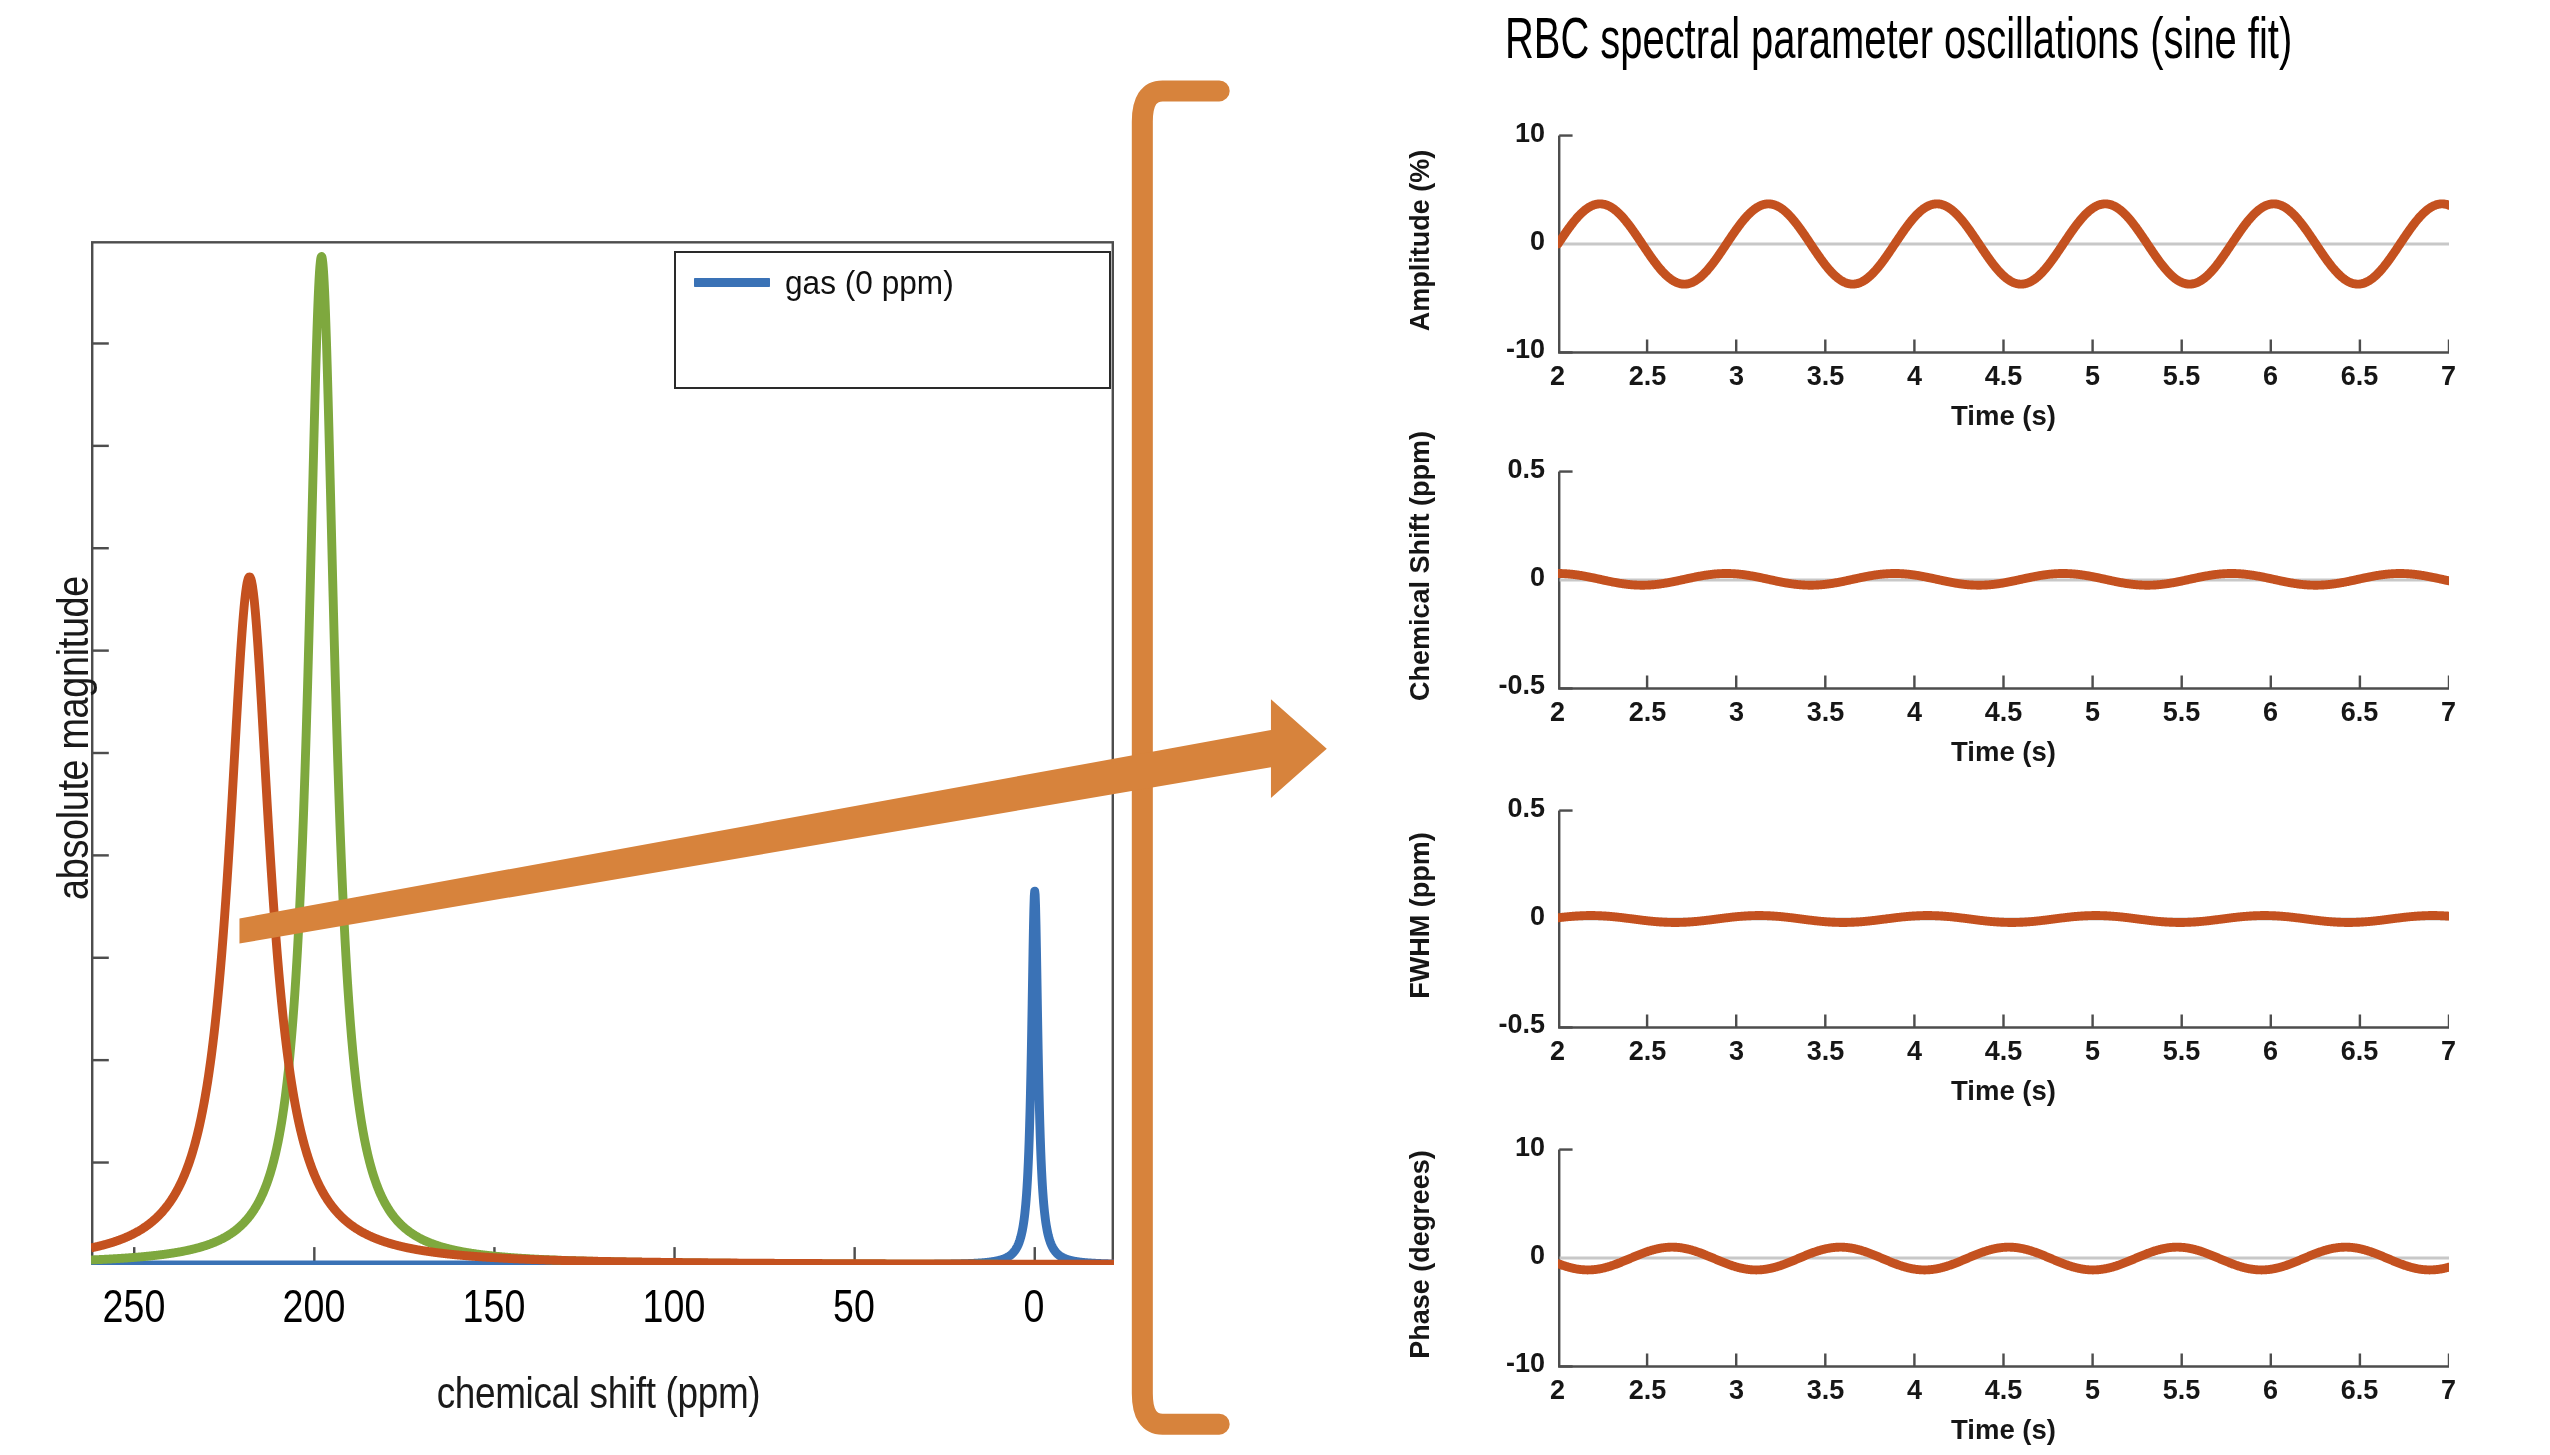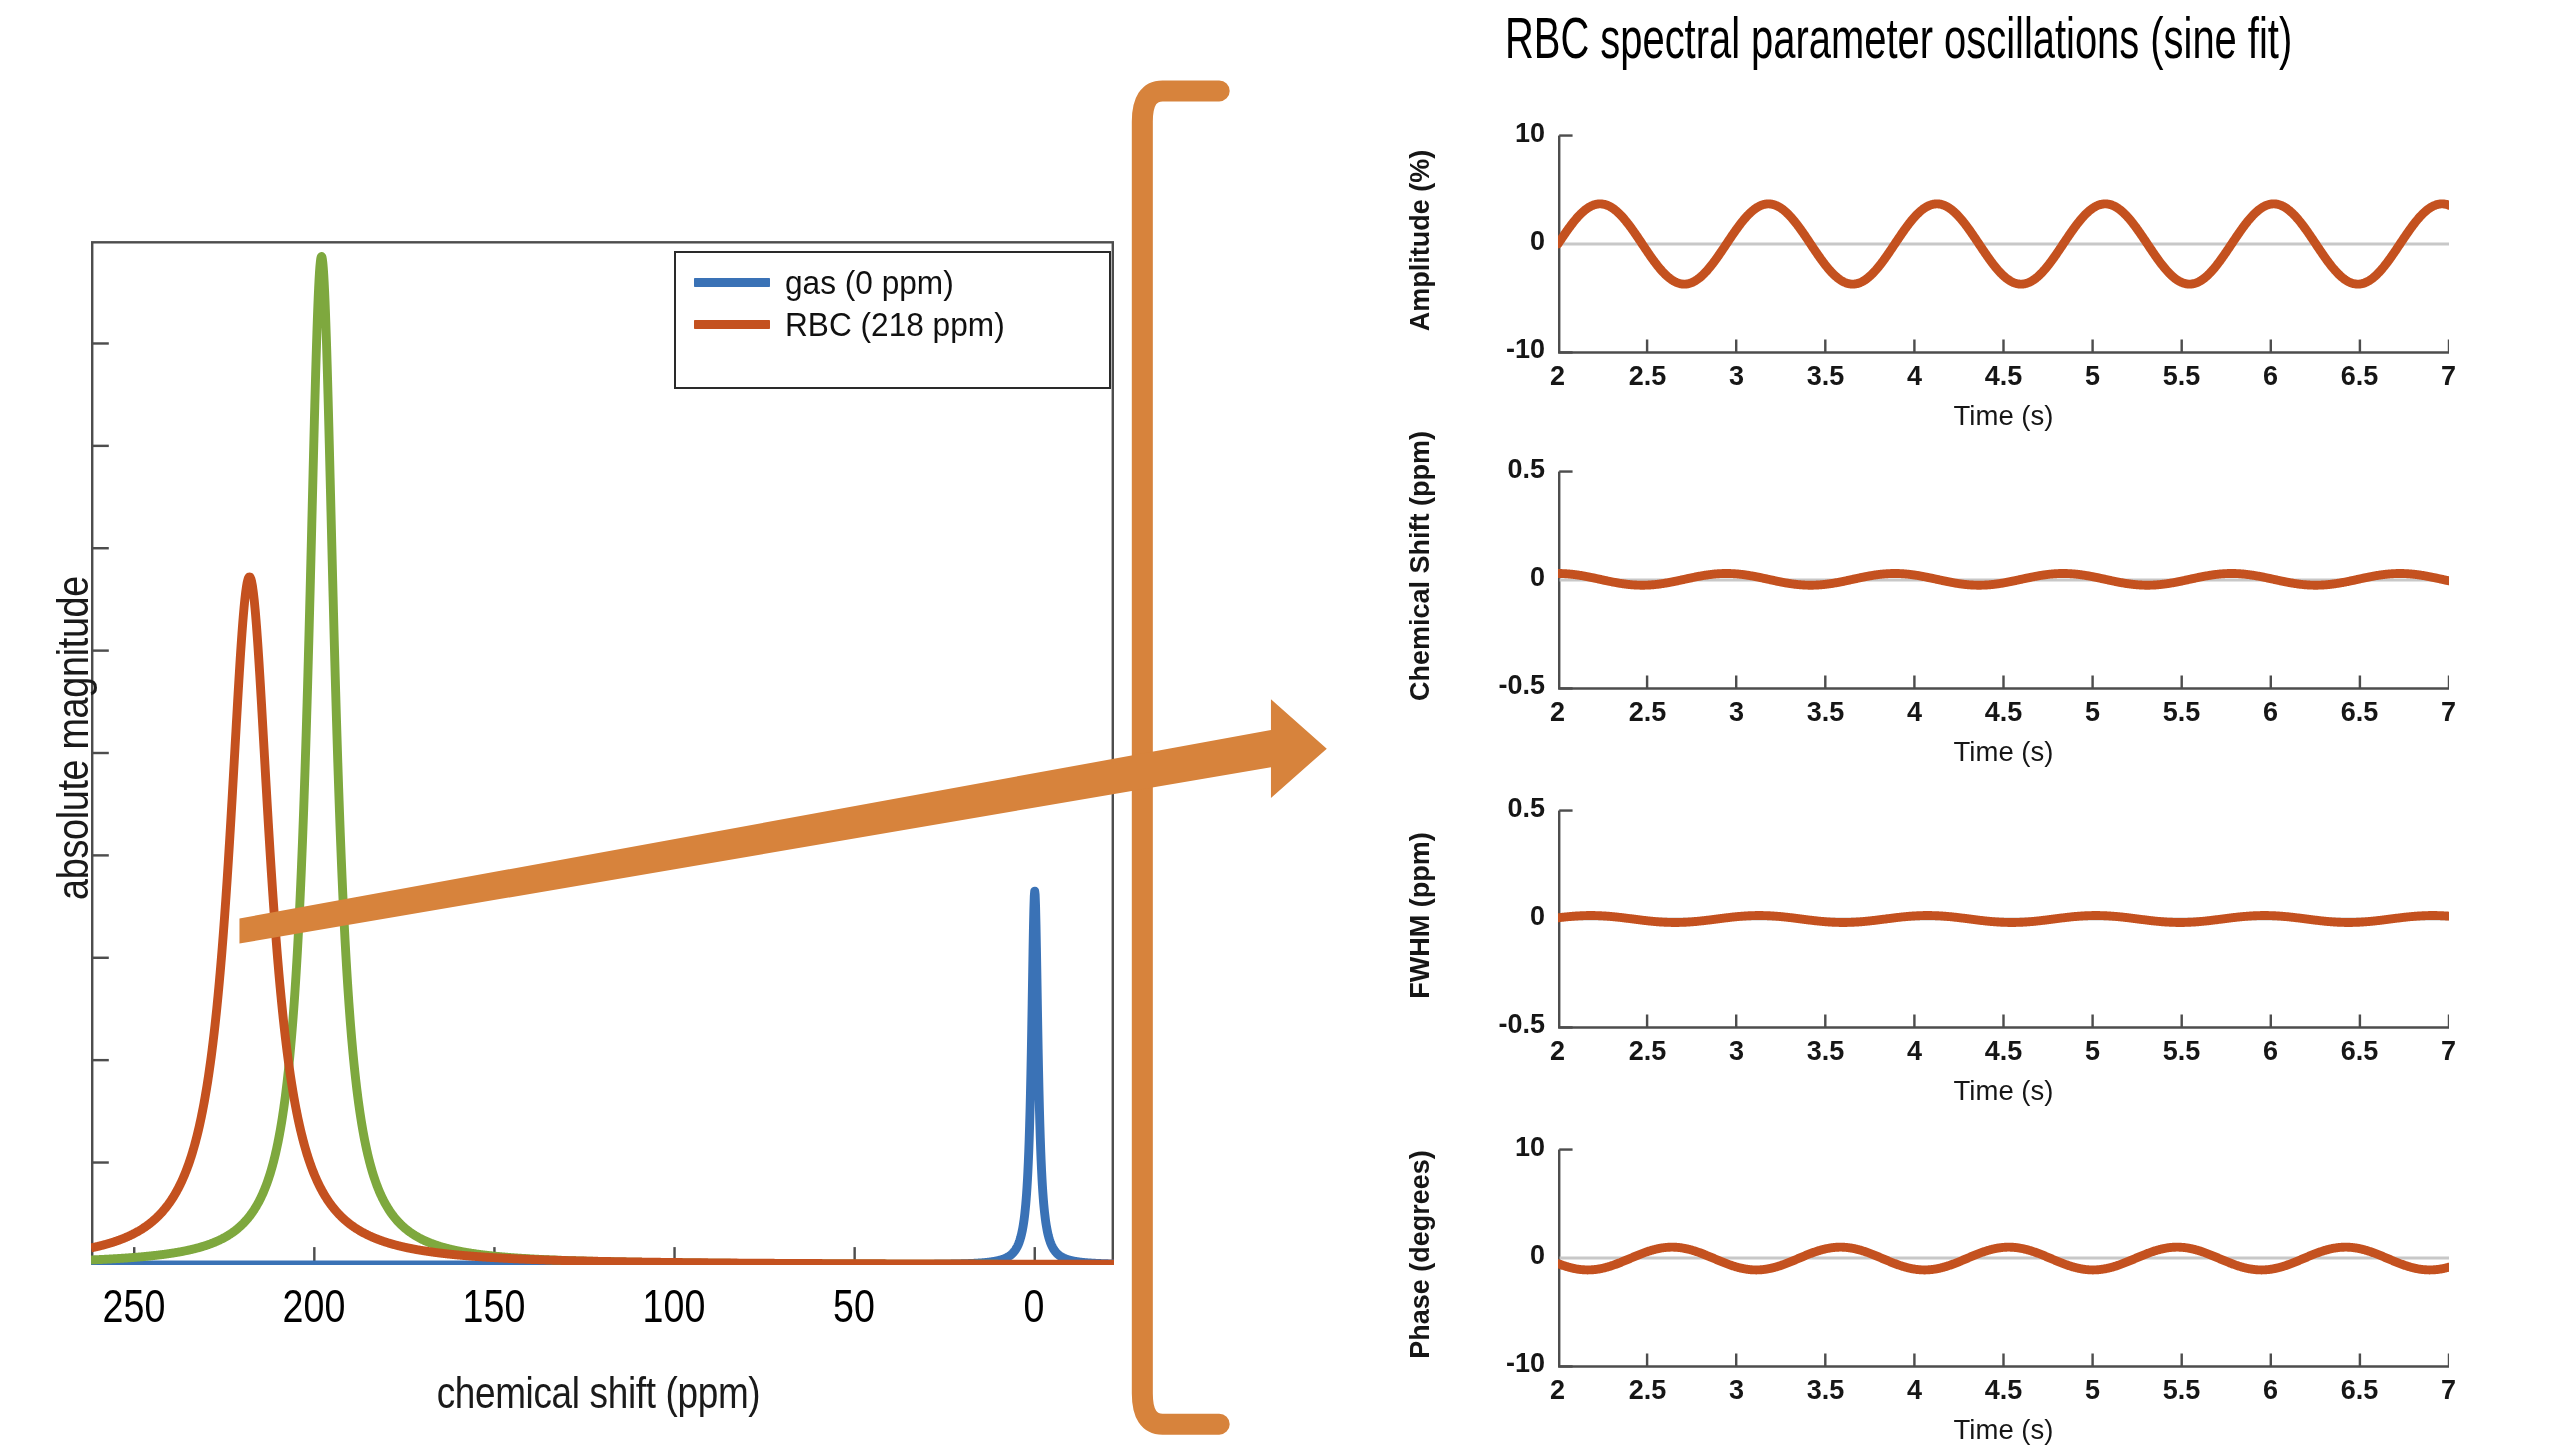--- a/index.html
+++ b/index.html
@@ -37,21 +37,21 @@
   #osc-panel{position:absolute;left:1262px;top:0;width:1288px;height:1456px;}
   #osc-title{position:absolute;left:243px;top:4.9px;width:1036px;font-size:57px;
              font-weight:400;color:#000;white-space:nowrap;
              transform:scaleX(0.70);transform-origin:left top;}
 
   .subplot{position:absolute;left:296px;width:891px;}
   .sub-axes{position:absolute;left:0;top:0;}
   .sub-ylabel{position:absolute;font-size:27px;white-space:nowrap;color:#161616;
               font-weight:700;transform-origin:center center;letter-spacing:0px;}
   .sub-xlabel{position:absolute;font-size:27.5px;color:#161616;text-align:center;
-              font-weight:400;width:891px;left:0;}
+              font-weight:700;width:891px;left:0;}
   .sub-tick-x{position:absolute;font-size:27px;color:#161616;text-align:center;
               width:97px;font-weight:700;}
   .sub-tick-y{position:absolute;font-size:27px;color:#161616;text-align:right;
               width:105px;font-weight:700;}
 
   
   #annotation-layer{position:absolute;left:0;top:0;width:2550px;height:1456px;
                     pointer-events:none;}
 </style>
 </head>
@@ -100,24 +100,20 @@
         <div class="sp-xtick" style="left: 945px;">0</div>
       </div>
 
     <div id="spectrum-xlabel" class="axis-label">chemical shift (ppm)</div>
 
     <div id="spectrum-legend">
         <div class="legend-row">
           <span class="legend-swatch" style="background: rgb(58, 114, 182);"></span>
           <span class="legend-text">gas (0 ppm)</span>
         </div>
-        <div class="legend-row">
-          <span class="legend-swatch" style="background: rgb(196, 81, 31);"></span>
-          <span class="legend-text">RBC (218 ppm)</span>
-        </div>
       </div>
   </div>
 
   <div id="osc-panel">
     <div id="osc-title">RBC spectral parameter oscillations (sine fit)</div>
     <div id="subplot-container">
         <div class="subplot" style="top: 133px; height: 338px;">
           <svg class="sub-axes" width="891" height="222" viewBox="0 0 1101 274">
             <line x1="1.5" x2="1.5" y1="3" y2="271" stroke="#4d4d4d" stroke-width="3"></line>
             <line x1="0" x2="1101" y1="271" y2="271" stroke="#4d4d4d" stroke-width="3"></line>

